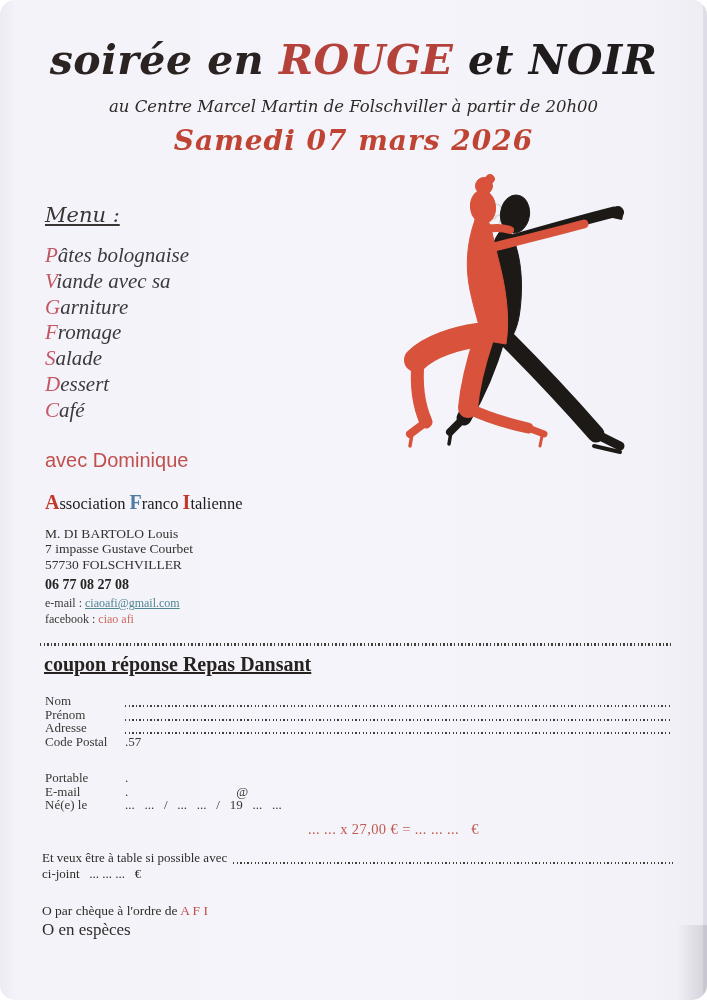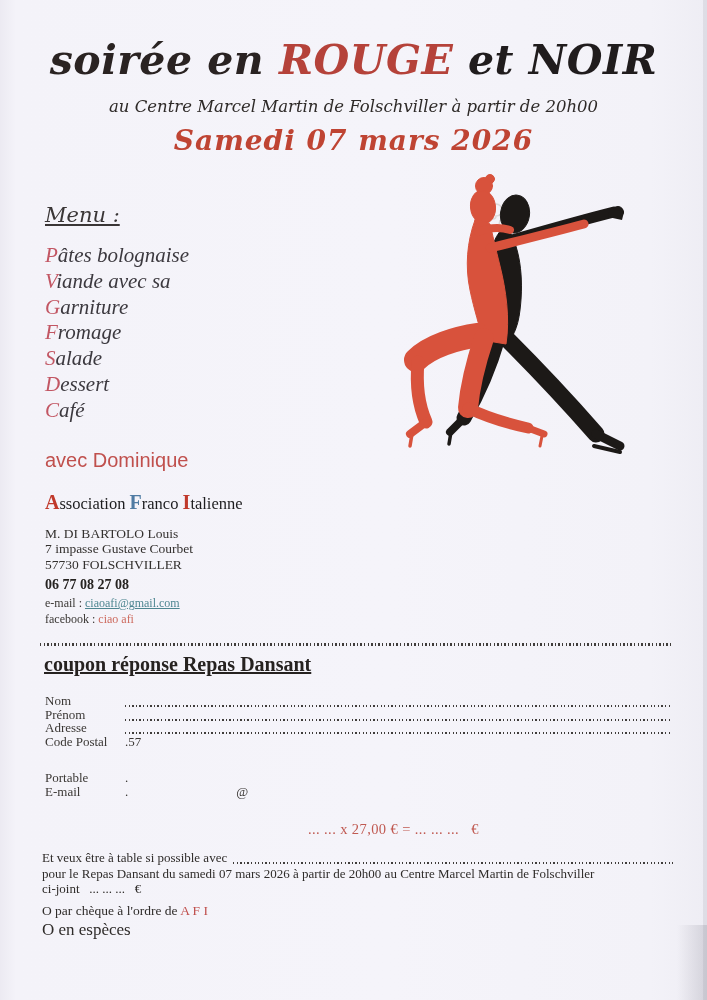--- a/index.html
+++ b/index.html
@@ -1,19 +1,19 @@
 <!DOCTYPE html>
 <html><head>
 <meta charset="utf-8">
 <style>
   html,body{margin:0;padding:0;}
   #page{
     position:relative;width:707px;height:1000px;overflow:hidden;
     background:linear-gradient(90deg,#eceaf2 0,#f4f3f9 16px,#f5f4fa 55%,#f3f2f8 92%,#eeedf4 100%);
-    font-family:"Liberation Serif", serif;color:#33302e;
+    font-family:"Liberation Serif", serif;color:#33302e;border-radius:15px;
   }
   .abs{position:absolute;}
   .center{left:0;right:0;text-align:center;}
 
   
   .title{top:36px;font-family:"DejaVu Serif", serif;font-style:italic;font-size:41px;font-weight:600;color:#2a2322;letter-spacing:.5px;}
   .title .rouge{color:#b5423a;}
   .title .noir{color:#201c1d;}
   .subtitle{top:97px;font-family:"DejaVu Serif", serif;font-style:italic;font-size:16.5px;color:#2e2a28;}
   .date{top:124px;font-family:"DejaVu Serif", serif;font-style:italic;font-weight:bold;font-size:28px;color:#bf4433;letter-spacing:1px;}
@@ -173,30 +173,33 @@
   <div class="abs group2">
     <div class="g2row">
         <span class="lbl">Portable</span>
         <span class="val">.</span>
       </div>
     <div class="g2row">
         <span class="lbl">E-mail</span>
         <span class="val">.</span>
         <span class="at">@</span>
       </div>
+    <div class="g2row">
+        <span class="lbl">Né(e) le</span>
+        <span class="val">...   ...   /   ...   ...   /   19   ...   ...</span>
+      </div>
   </div>
 
   <div class="abs price">... ... x 27,00 € = ... ... ...   €</div>
 
   <div class="abs para">
     <div class="row1">
         <span>Et veux être à table si possible avec</span>
         <span class="dots dotline"></span>
       </div>
-    <div>pour le Repas Dansant du samedi 07 mars 2026  à partir de 20h00 au Centre Marcel Martin de Folschviller</div>
     <div class="attach">ci-joint   ... ... ...   €</div>
   </div>
 
   <div class="abs pay1"><span>O par chèque à l'ordre de </span><span class="afi">A F I</span></div>
   <div class="abs pay2">O en espèces</div>
 
   <div class="abs smudge-br"></div>
   <div class="abs edge-r"></div>
 </div>
 

